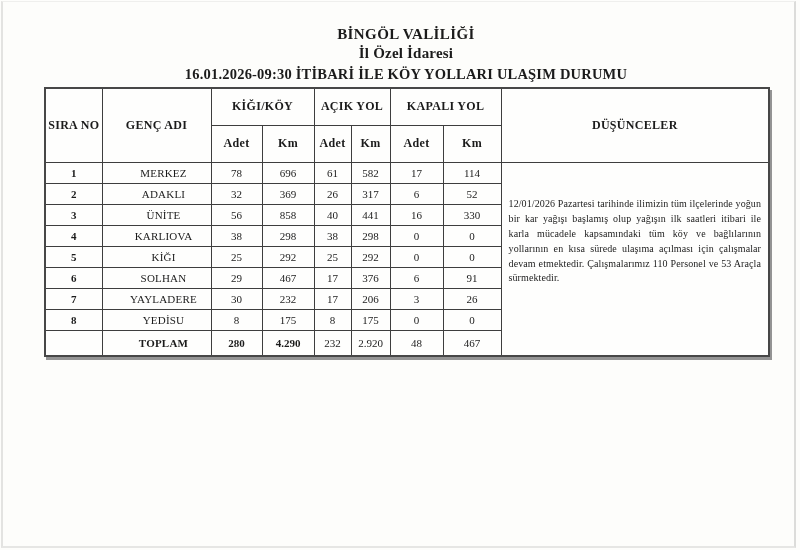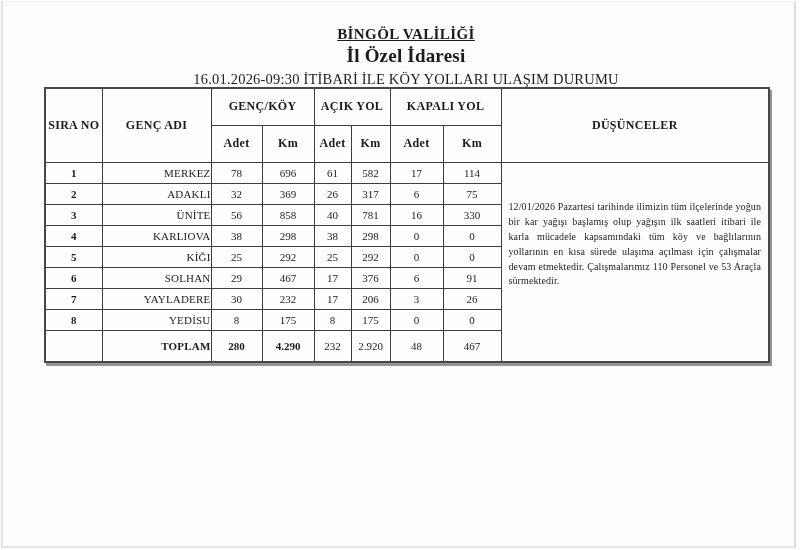--- a/index.html
+++ b/index.html
@@ -17,23 +17,23 @@
     border-left: 2px solid #e3e3e1;
     border-right: 2px solid #dcdcda;
     border-bottom: 2px solid #e6e6e4;
     border-top: 1px solid #efefed;
     pointer-events: none;
   }
   .title-block {
     position: absolute; top: 0; left: 44px; width: 724px;
     text-align: center;
   }
-  .t1 { margin-top: 26px; font-size: 15px; font-weight: bold; letter-spacing: .4px; text-decoration: underline; }
-  .t2 { margin-top: 2px;  font-size: 19px; font-weight: bold; letter-spacing: .2px; }
-  .t3 { margin-top: 4px;  font-size: 14.5px; font-weight: normal; letter-spacing: .2px; }
+  .t1 { margin-top: 26px; font-size: 15px; font-weight: bold; letter-spacing: .4px; }
+  .t2 { margin-top: 2px;  font-size: 15px; font-weight: bold; letter-spacing: .2px; }
+  .t3 { margin-top: 4px;  font-size: 14.5px; font-weight: bold; letter-spacing: .2px; }
 
   table.report {
     position: absolute; top: 87px; left: 44px;
     width: 724px;
     border-collapse: collapse;
     table-layout: fixed;
     background: #fefefd;
     border: 2px solid #474747;
     box-shadow: 2px 3px 0 #949494;
   }
@@ -51,26 +51,26 @@
     text-align: center;
     vertical-align: middle;
   }
   .report tbody td {
     height: 21px;
     font-size: 11px;
     text-align: center;
     vertical-align: middle;
   }
   .report td.district {
-    text-align: right;
+    text-align: center;
     padding-left: 14px;
     letter-spacing: .2px;
   }
   .report td.rownum { font-weight: bold; }
-  .report tr.total-row td { height: 32px; }
+  .report tr.total-row td { height: 26px; }
   .report tr.total-row .bold { font-weight: bold; }
   .report td.note-cell {
     vertical-align: middle;
     padding: 0 7px 34px 7px;
     font-size: 10px;
     line-height: 14.8px;
     text-align: justify;
     white-space: normal;
     letter-spacing: .1px;
   }
@@ -95,21 +95,21 @@
     <col style="width:37px">
       <col style="width:39px">
     <col style="width:53px">
       <col style="width:58px">
     <col style="width:268px">
   </colgroup>
   <thead>
     <tr>
       <th rowspan="2">SIRA NO</th>
       <th rowspan="2">GENÇ ADI</th>
-      <th colspan="2">GENÇ/KÖY</th>
+      <th colspan="2">KİĞI/KÖY</th>
       <th colspan="2">AÇIK YOL</th>
       <th colspan="2">KAPALI YOL</th>
       <th rowspan="2">DÜŞÜNCELER</th>
     </tr>
     <tr>
       <th>Adet</th>
       <th>Km</th>
       <th>Adet</th>
       <th>Km</th>
       <th>Adet</th>
@@ -129,29 +129,29 @@
       <td class="note-cell" rowspan="9">12/01/2026 Pazartesi tarihinde ilimizin tüm ilçelerinde yoğun bir kar yağışı başlamış olup yağışın ilk saatleri itibari ile karla mücadele kapsamındaki tüm köy ve bağlılarının yollarının en kısa sürede ulaşıma açılması için çalışmalar devam etmektedir. Çalışmalarımız 110 Personel ve 53 Araçla sürmektedir.</td>
     </tr>
     <tr>
       <td class="rownum">2</td>
       <td class="district">ADAKLI</td>
       <td>32</td>
       <td>369</td>
       <td>26</td>
       <td>317</td>
       <td>6</td>
-      <td>75</td>
+      <td>52</td>
     </tr>
     <tr>
       <td class="rownum">3</td>
       <td class="district">ÜNİTE</td>
       <td>56</td>
       <td>858</td>
       <td>40</td>
-      <td>781</td>
+      <td>441</td>
       <td>16</td>
       <td>330</td>
     </tr>
     <tr>
       <td class="rownum">4</td>
       <td class="district">KARLIOVA</td>
       <td>38</td>
       <td>298</td>
       <td>38</td>
       <td>298</td>

